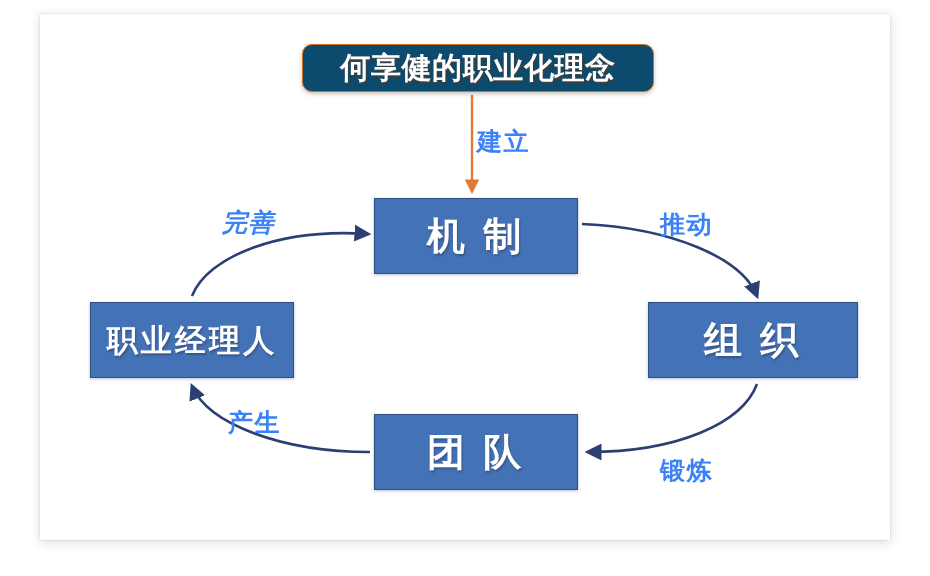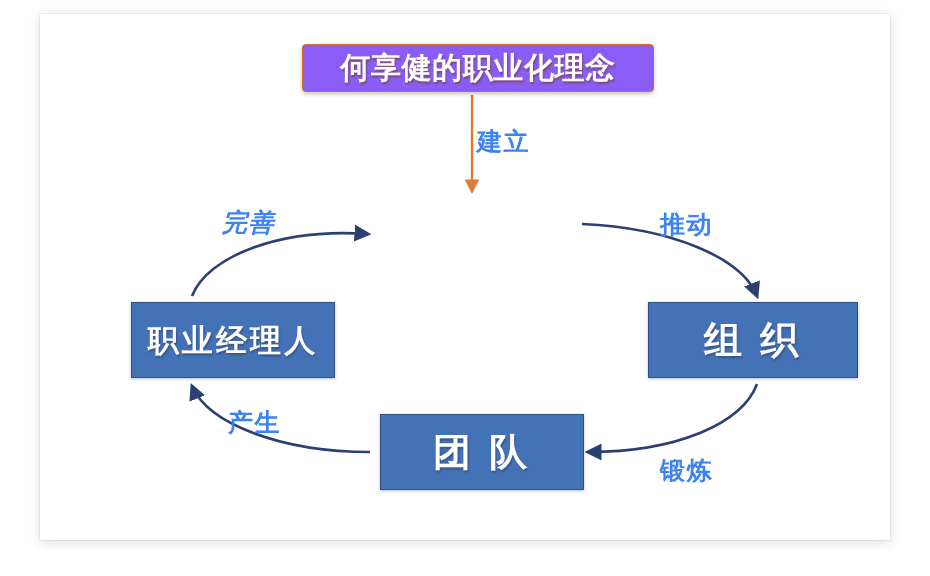--- a/index.html
+++ b/index.html
@@ -57,33 +57,31 @@
     left: 374px; top: 198px; width: 204px; height: 76px;
     font-size: 38px;
   }
   #node-organization {
     left: 648px; top: 302px; width: 210px; height: 76px;
     font-size: 38px;
   }
   #node-team {
     left: 374px; top: 414px; width: 204px; height: 76px;
     font-size: 38px;
-    margin-left: 6px;
   }
   #node-manager {
     left: 90px; top: 302px; width: 204px; height: 76px;
     font-size: 31px;
-    margin-left: 41px;
   }
   
   #node-title {
     left: 302px; top: 44px; width: 352px; height: 48px;
-    background: #8b5cf6;
+    background: #0c4a6e;
     border: 1px solid #d2701f;
-    border-radius: 4px;
+    border-radius: 10px;
     font-size: 30px;
     letter-spacing: 0.02em;
     box-shadow: 0 2px 4px rgba(120,80,40,0.35);
     text-shadow: 1px 2px 2px rgba(110,55,10,0.55);
   }
   
   .edge-label {
     position: absolute;
     color: #3b82f6;
     font-size: 25px;
@@ -120,20 +118,21 @@
 
     <path d="M 757 384 C 742 424, 676 452, 588 452" stroke="#2b3f72" stroke-width="2.6" fill="none" marker-end="url(#arrow-blue)"></path>
 
     <path d="M 370 452 C 282 452, 208 424, 192 386" stroke="#2b3f72" stroke-width="2.6" fill="none" marker-end="url(#arrow-blue)"></path>
 
     <path d="M 192 296 C 208 256, 280 228, 368 234" stroke="#2b3f72" stroke-width="2.6" fill="none" marker-end="url(#arrow-blue)"></path>
   </svg>
 
   <div class="node" id="node-title">何享健的职业化理念</div>
 
+  <div class="node node-blue" id="node-mechanism">机 制</div>
 
   <div class="node node-blue" id="node-organization">组 织</div>
 
   <div class="node node-blue" id="node-team">团 队</div>
 
   <div class="node node-blue" id="node-manager">职业经理人</div>
 
   <div class="edge-label" id="label-establish">建立</div>
 
   <div class="edge-label" id="label-perfect">完善</div>

